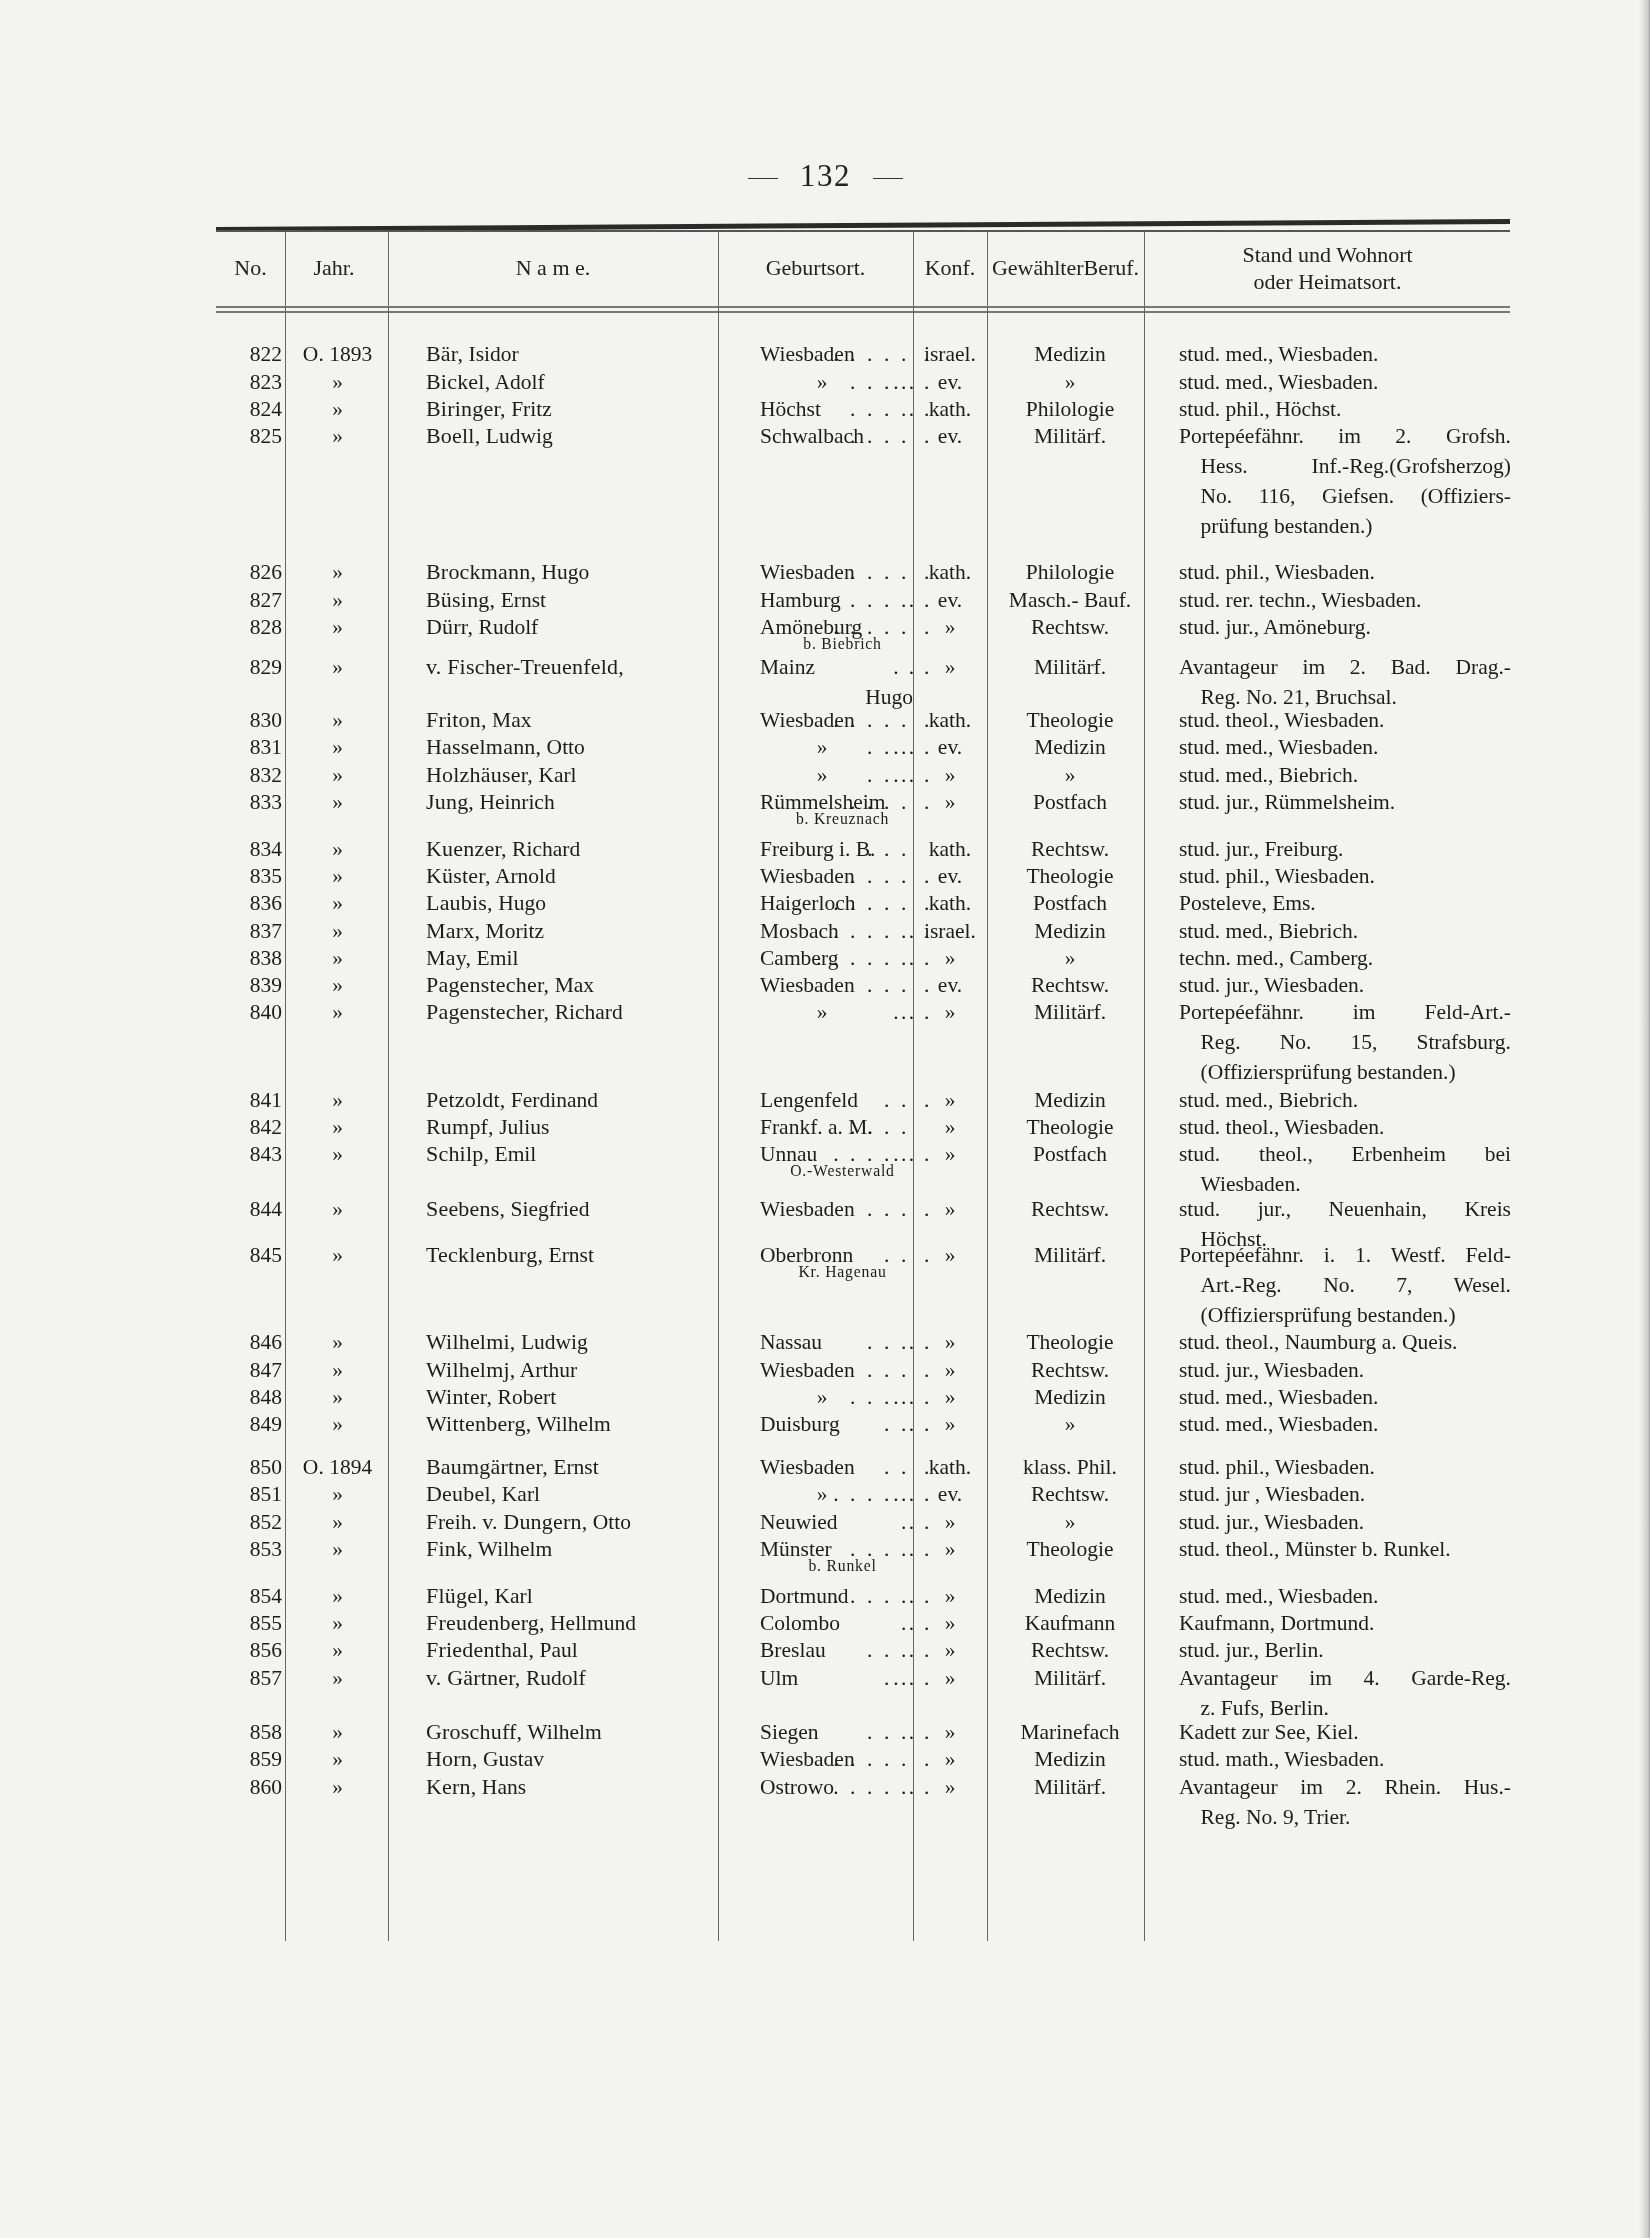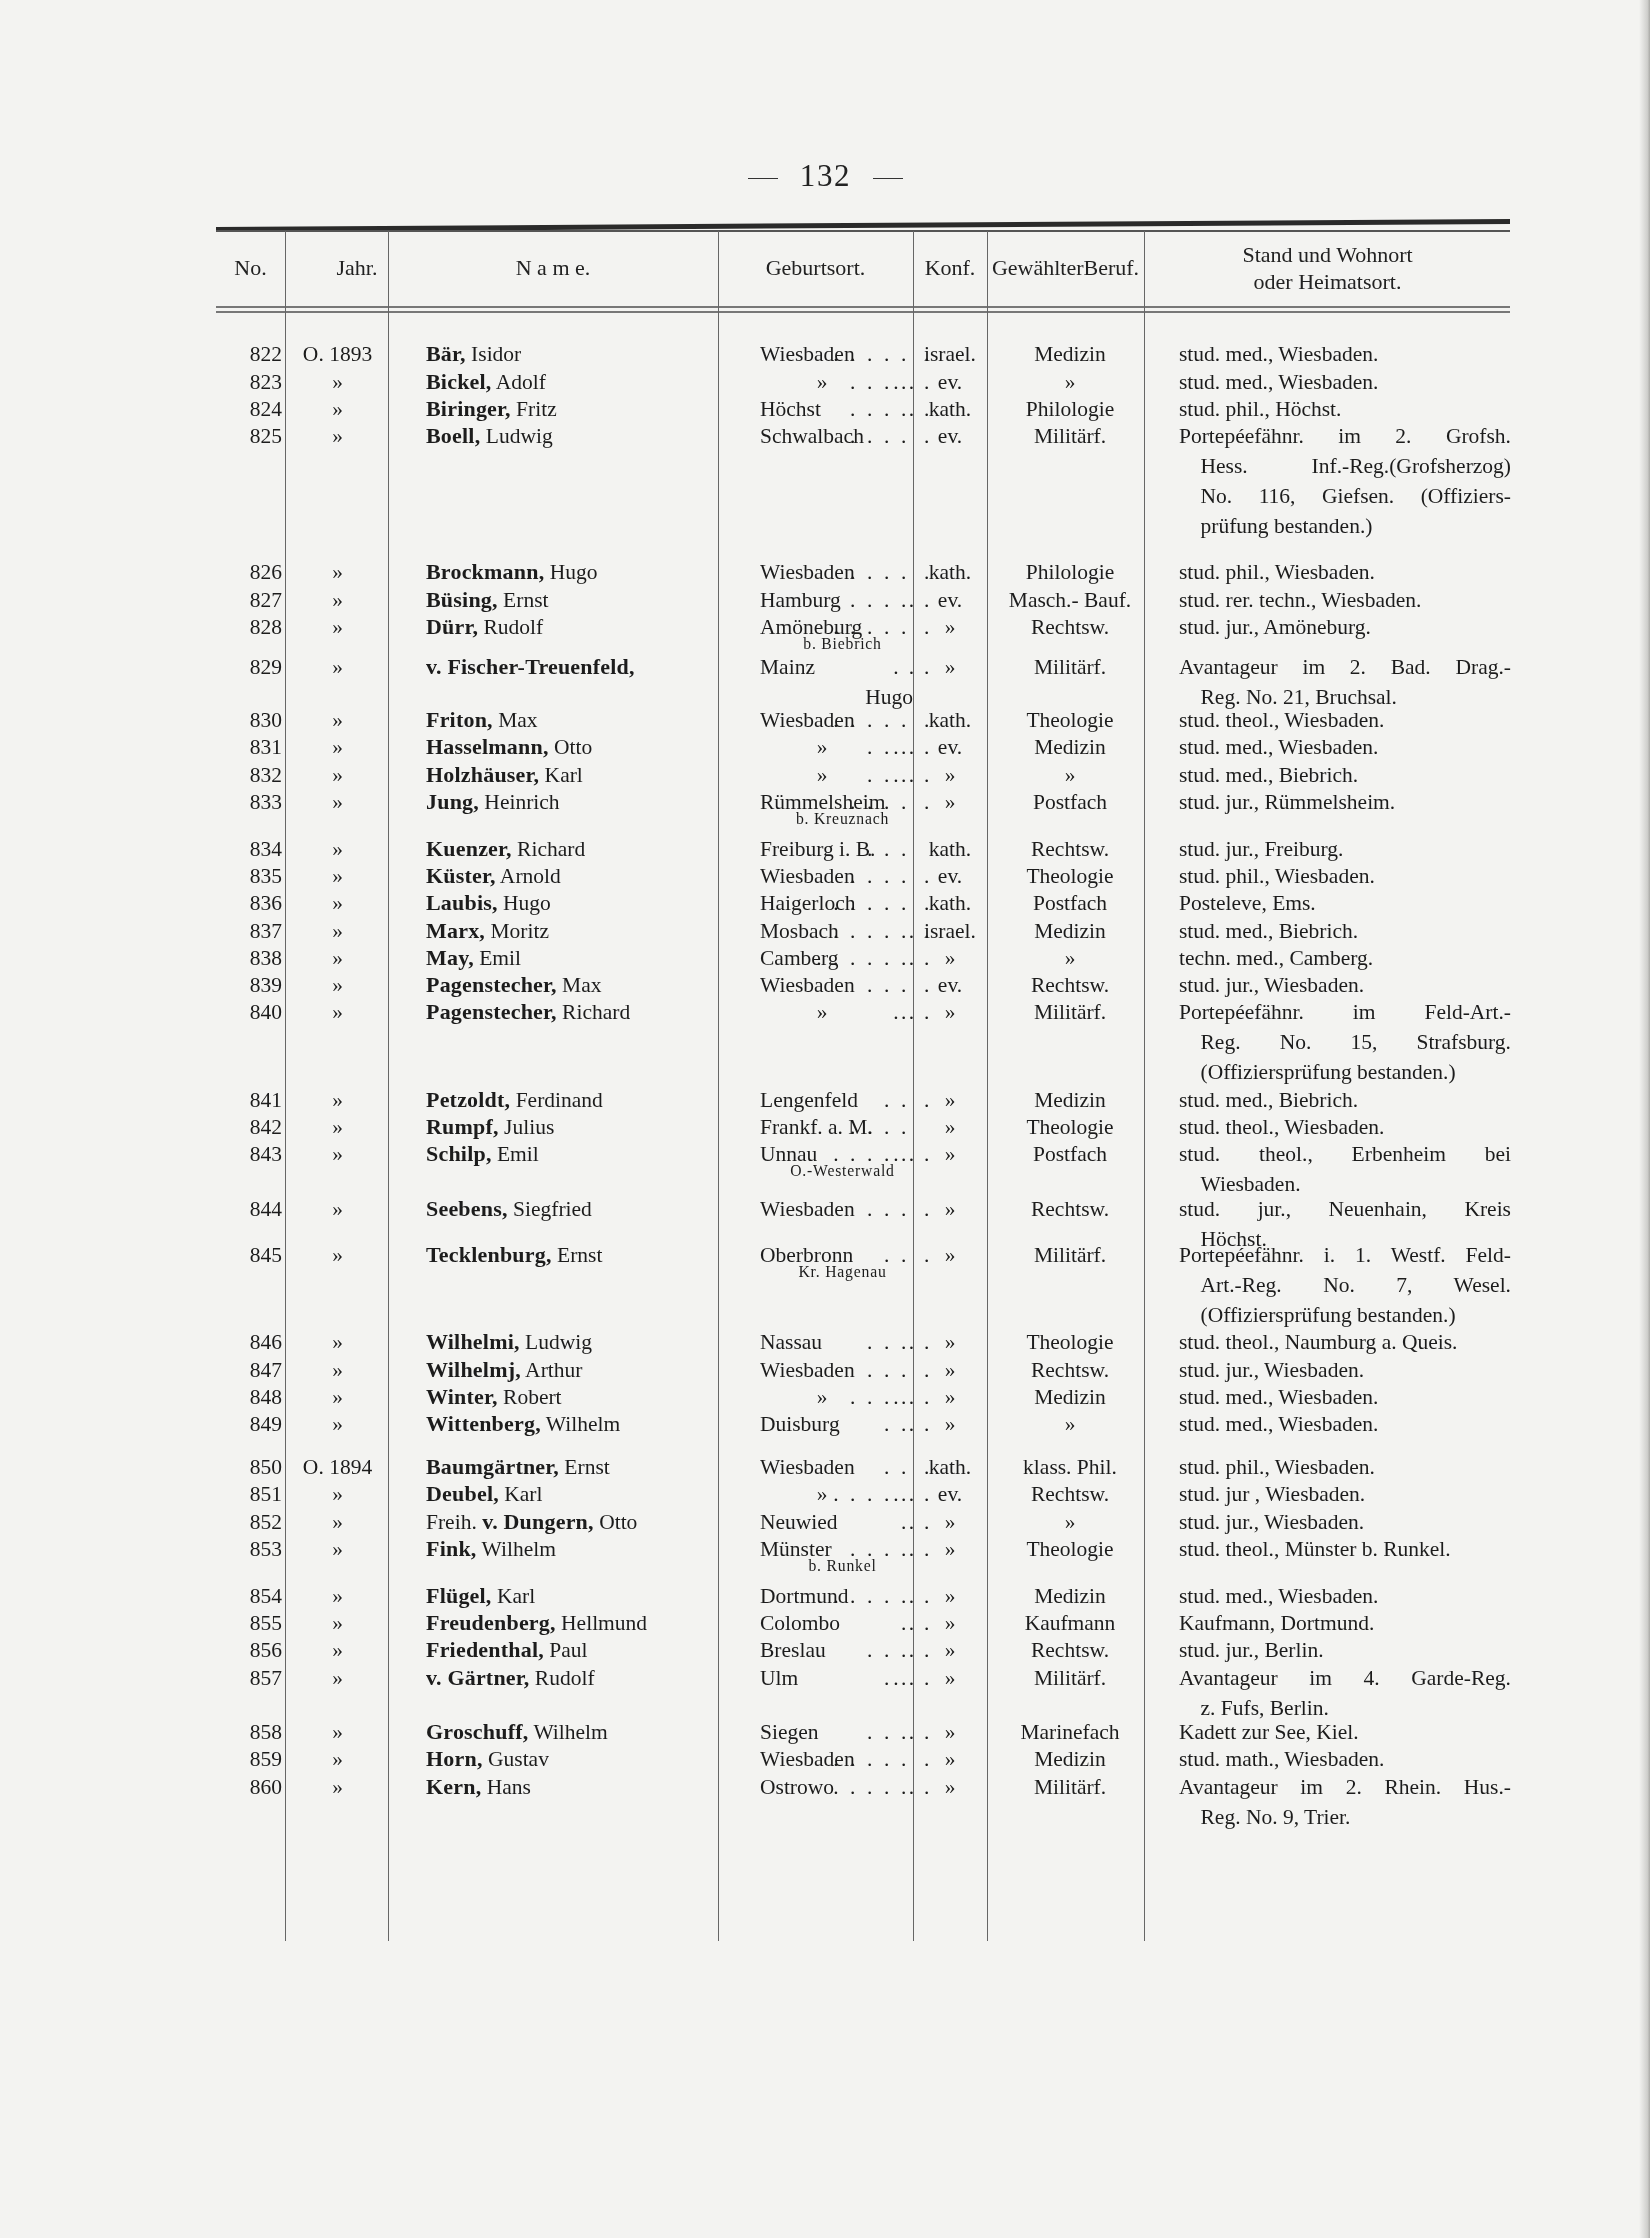--- a/index.html
+++ b/index.html
@@ -20,21 +20,21 @@
   .rule-head1 { position:absolute; left:0; top:83px; width:1294px; height:1.7px; background:#777; }
   .rule-head2 { position:absolute; left:0; top:88px; width:1294px; height:1.7px; background:#777; }
   .vline { position:absolute; width:1.2px; background:#666; }
   .head { position:absolute; top:10px; height:71px; display:flex; align-items:center; justify-content:center;
     text-align:center; font-size:22px; line-height:26.4px; color:#222; }
   .row { position:absolute; left:0; width:1294px; font-size:21.5px; line-height:30px; }
   .cell { position:absolute; top:0; white-space:nowrap; }
   .c-no { left:0; width:66px; text-align:right; }
   .c-jahr { left:73px; width:97px; text-align:center; }
   .c-name { left:210px; width:492px; }
-  .c-name b { font-weight:bold; font-size:22px; letter-spacing:0.2px; }
+  .c-name b { font-weight:normal; font-size:22px; letter-spacing:0.2px; }
   .c-name .dots { position:absolute; right:0; top:0; letter-spacing:11.6px; }
   .c-name .second { position:absolute; left:0; width:487px; top:30px; text-align:right; }
   .c-geb { left:528px; width:186px;margin-left:16px; }
   .c-geb .ditto { display:inline-block; width:124px; text-align:center; }
   .c-geb .dots { position:absolute; right:6.6px; top:0; letter-spacing:10px; }
   .c-geb .sub { position:absolute; left:0; width:165px; top:23px; text-align:center; font-size:15.7px; line-height:18px; letter-spacing:0.8px; }
   .c-konf { left:700px; width:68px; text-align:center; }
   .c-beruf { left:773px; width:162px; text-align:center; }
   .c-stand { left:963px; width:332px; white-space:normal; text-align:justify; }
   .c-stand .line { display:block; white-space:nowrap; }
@@ -48,21 +48,21 @@
 
 <div class="page-number"><span class="dash"></span><span>132</span><span class="dash"></span></div>
 
 <div class="table" id="tbl">
   <div class="rule-top"></div>
   <div class="rule-top2"></div>
   <div class="rule-head1"></div>
   <div class="rule-head2"></div>
 
   <div class="head" style="left:0;width:69px;">No.</div>
-  <div class="head" style="left:69px;width:98px;margin-left:23px;">Jahr.</div>
+  <div class="head" style="left:69px;width:98px;">Jahr.</div>
   <div class="head" style="left:172px;width:330px;">N a m e.</div>
   <div class="head" style="left:502px;width:195px;">Geburtsort.</div>
   <div class="head" style="left:697px;width:74px;">Konf.</div>
   <div class="head" style="left:771px;width:157px;flex-direction:row;">
     <span>Gewählter</span>
     <span>Beruf.</span>
   </div>
   <div class="head" style="left:928px;width:367px;flex-direction:column;">
     <span>Stand und Wohnort</span>
     <span>oder Heimatsort.</span>

